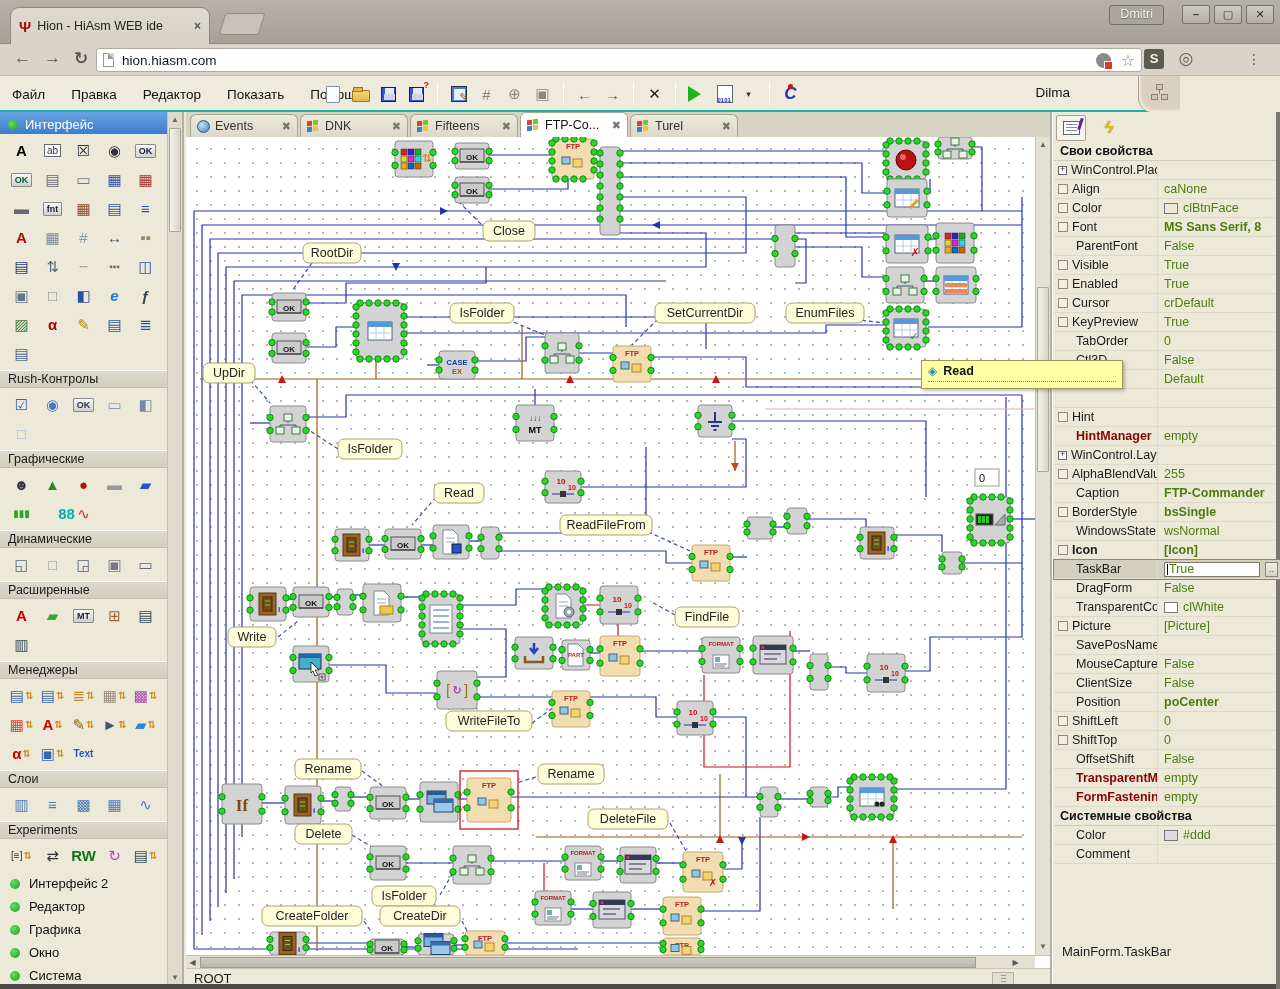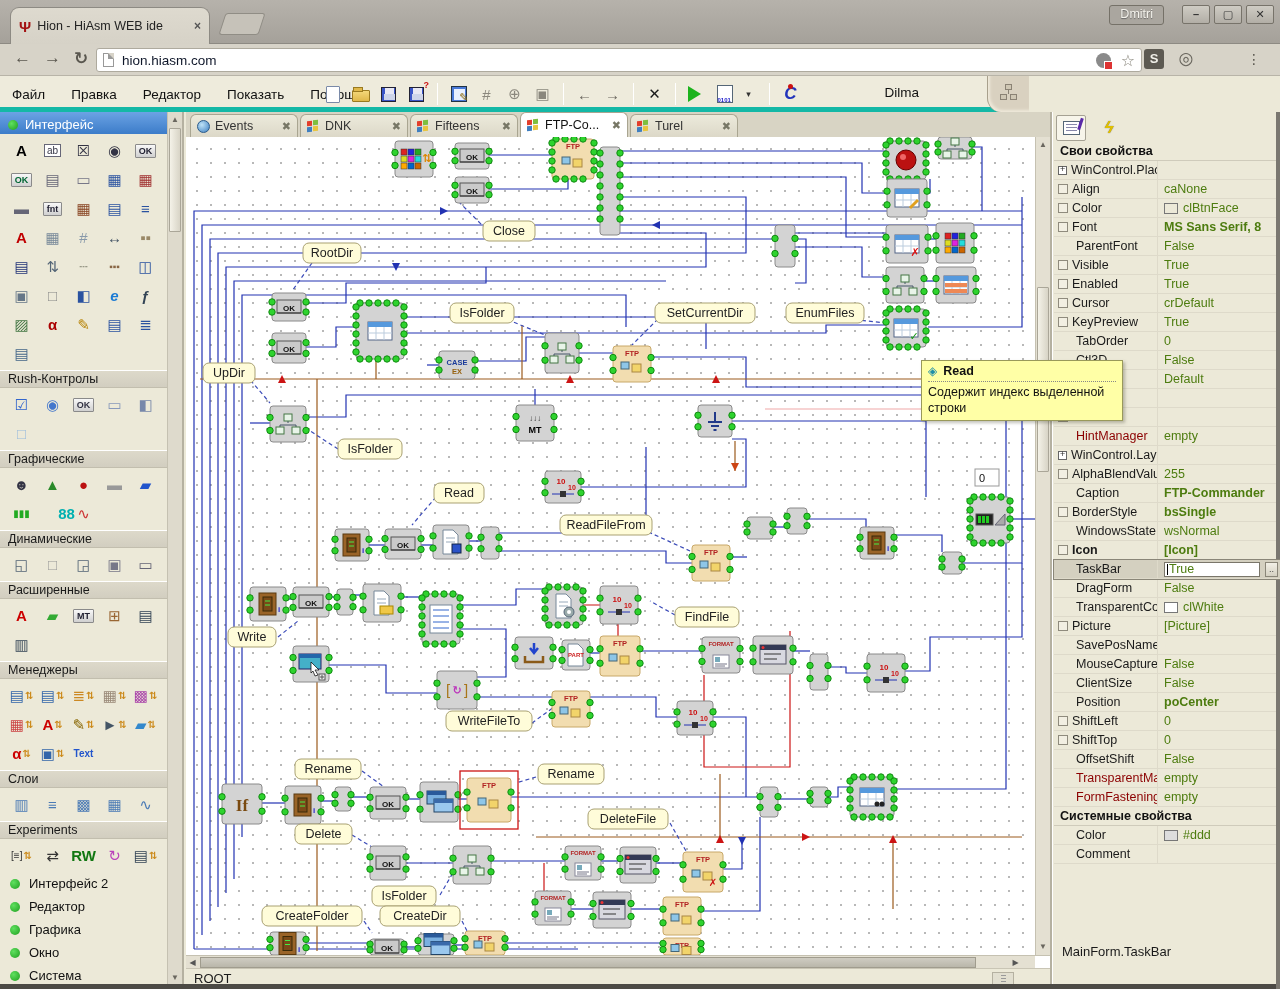--- a/index.html
+++ b/index.html
@@ -38,22 +38,22 @@
   .tr-icon:before { content:""; position:absolute; right:-2px; bottom:-2px; width:7px; height:7px; background:#d33; border:1px solid #fff; }
   .star { color:#8a877d; font-size:16px; }
   .extic { position:absolute; top:5px; width:20px; height:20px; border-radius:3px; text-align:center; }
   .ic-s { background:#5d5a52; color:#f0efe8; font-weight:bold; font-size:13px; line-height:20px; }
   .ic-swirl { color:#6a675f; font-size:17px; line-height:20px; }
   .ic-pin { background:#4a473f; position:relative; }
   .ic-pin:before { content:""; position:absolute; left:6px; top:4px; width:8px; height:8px; border-radius:50%; background:#eee; }
   .ic-pin:after { content:""; position:absolute; left:8px; top:11px; border:2px solid transparent; border-top:5px solid #eee; }
   .ic-dots { color:#5a574f; font-size:14px; line-height:20px; }
 
-  #menurow { position:absolute; left:0; top:76px; width:1029px; height:36px; background:#eeebdc;
-    border-bottom:5px solid #14b8a6; }
+  #menurow { position:absolute; left:0; top:76px; width:1180px; height:36px; background:#eeebdc;
+    border-bottom:2px solid #14b8a6; }
   #menus { position:absolute; left:12px; top:0; height:36px; display:flex; align-items:center; gap:26px; }
   .menu-item { font-size:13.5px; color:#111; }
   #tools { position:absolute; left:322px; top:0; height:36px; display:flex; align-items:center; gap:7px; }
   .tsep { width:1px; height:22px; background:#b5b1a1; border-right:1px solid #fff; margin:0 3px; }
   .ti { width:21px; height:21px; display:flex; align-items:center; justify-content:center; font-size:15px; position:relative; }
   .ti-doc { width:14px; height:17px; background:#fff; border:1px solid #7a8aa8; border-radius:1px; }
   .ti-open { width:18px; height:12px; background:linear-gradient(#f4d87a,#e0b84a); border:1px solid #9a7a20; border-radius:1px; position:relative; margin-top:4px; }
   .ti-open:before { content:""; position:absolute; left:0; top:-4px; width:8px; height:3px; background:#e0b84a; border:1px solid #9a7a20; }
   .ti-save { width:15px; height:15px; background:#3a55c8; border:1px solid #223; position:relative; }
   .ti-save:before { content:""; position:absolute; left:3px; top:0; width:9px; height:6px; background:#e8e8f4; }
@@ -134,21 +134,21 @@
   .pp-sheet { width:17px; height:14px; background:#fff; border:1px solid #567; position:relative; }
   .pp-sheet:before { content:""; position:absolute; left:2px; top:2px; width:11px; height:8px;
     background:linear-gradient(#88a 1px, transparent 1px); background-size:100% 3px; }
   .pp-sheet:after { content:""; position:absolute; right:-3px; top:-4px; width:3px; height:12px; background:#5a2aa8; transform:rotate(18deg); }
   .pp-bolt { color:#e0c000; font-size:17px; font-weight:bold; font-style:italic; text-shadow:0 0 1px #555; }
   #propgrid { position:absolute; left:2px; top:30px; width:226px; }
   .pg-hdr { height:19px; font-weight:bold; font-size:12.5px; color:#111; padding:2px 0 0 6px; border-bottom:1px solid #cfcbbb; }
   .prow { height:19px; display:flex; border-bottom:1px solid #dedaca; position:relative; }
   .pname { width:104px; display:flex; align-items:center; padding-left:4px; gap:4px; border-right:1px solid #dedaca; overflow:hidden; }
   .pname span { font-size:12.5px; color:#1a1a1a; white-space:nowrap; }
-  .pname.red span { color:#8b0000; font-weight:normal; }
+  .pname.red span { color:#8b0000; font-weight:bold; }
   .pname.bold span { font-weight:bold; }
   .pval { flex:1; display:flex; align-items:center; padding-left:6px; gap:5px; overflow:hidden; }
   .pval span { font-size:12.5px; color:#4d7c0f; white-space:nowrap; }
   .pval.bold span { font-weight:bold; }
   .cbx { width:10px; height:10px; border:1px solid #8f8b7d; background:#f2efe2; flex:0 0 10px; }
   .exp { width:9px; height:9px; border:1px solid #666; background:#fff; flex:0 0 9px; position:relative; }
   .exp:before { content:"+"; position:absolute; left:1px; top:-3px; font-size:9px; color:#333; }
   .noind { width:14px; flex:0 0 14px; }
   .swatch { width:14px; height:11px; border:1px solid #777; flex:0 0 14px; }
   .prow.editing { background:#d4d0c0; outline:1px solid #8a8678; z-index:2; }
@@ -2095,18 +2095,17 @@
         </div>
       </div>
     <div id="pfooter">MainForm.TaskBar</div>
   </div>
 
   <div id="tooltip">
     <div class="tt-title">
       <span class="tt-dia">◈</span>
       <span>Read</span>
     </div>
-    <div class="tt-body">Содержит индекс выделенной строки</div>
   </div>
 
   <div id="bottomedge"></div>
   <div id="rightedge"></div>
 </div>
 
 </body></html>

